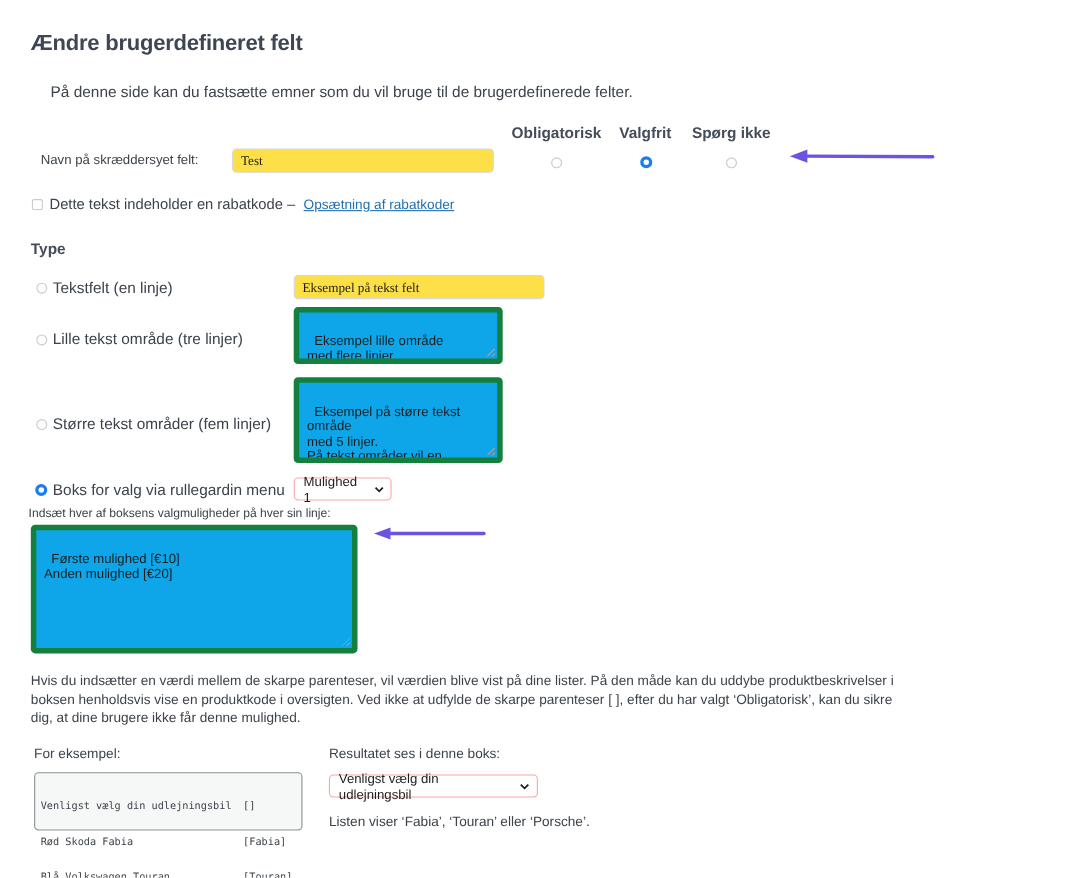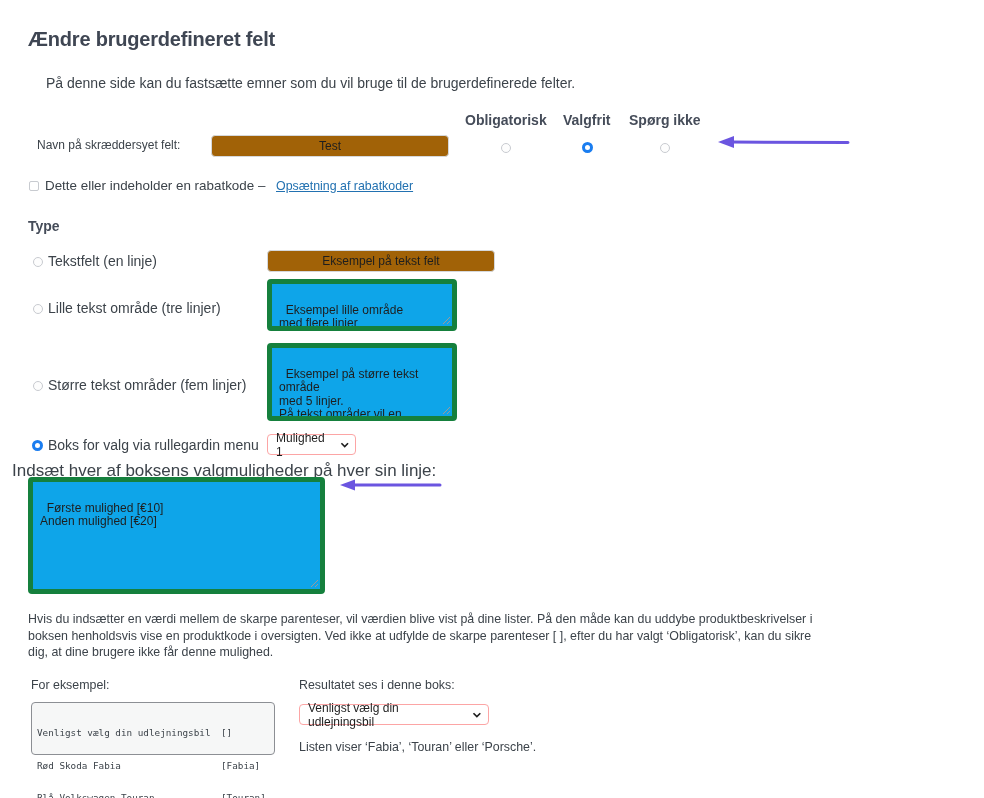--- a/index.html
+++ b/index.html
@@ -12,24 +12,24 @@
   .abs { position: absolute; }
   .title {
     left: 28px; top: 28px; margin: 0;
     font-size: 20px; font-weight: 700; color: #3f4653;
     letter-spacing: -0.2px;
   }
   .intro { left: 46px; top: 75px; font-size: 14px; color: #3c434a; }
   .col-head { top: 112px; font-size: 14px; font-weight: 700; color: #454c59; }
   .name-label { left: 37px; top: 138px; font-size: 12px; color: #3c434a; }
   .input {
-    border: 1px solid #d5d8dc; border-radius: 4px; background: #a16207;
-    font-family: Liberation Sans, sans-serif;
+    border: 1px solid #d5d8dc; border-radius: 4px; background: #fde047;
+    font-family: Liberation Serif, serif;
     font-size: 12px; color: #1e1e1e; padding: 0 7px;
-    display: flex; align-items: center; justify-content: center;
+    display: flex; align-items: center;
   }
   .radio {
     width: 10px; height: 10px; border-radius: 50%;
     border: 1px solid #c8cbd0; background: #fdfdfd;
   }
   .radio.checked {
     width: 11px; height: 11px; border: 3px solid #1a7df0; background: #fff;
   }
   .checkbox {
     width: 10px; height: 10px; border: 1px solid #c8cbd0; border-radius: 2px; background: #fff;
@@ -82,21 +82,21 @@
 <div class="abs radio" style="left:501px; top:143px;"></div>
 <div class="abs radio checked" style="left:582px; top:142px;"></div>
 <div class="abs radio" style="left:660px; top:143px;"></div>
 
 <svg class="arrow" style="left:715px; top:134px;" width="136" height="16">
   <line x1="16" y1="8" x2="133" y2="8.5" stroke="#6b55e0" stroke-width="3" stroke-linecap="round"></line>
   <polygon points="3,8 19,2 19,14" fill="#6b55e0"></polygon>
 </svg>
 
 <div class="abs checkbox" style="left:29px; top:181px;"></div>
-<div class="abs label14" style="left:45px; top:178px; font-size:13.4px;">Dette eller indeholder en rabatkode –</div>
+<div class="abs label14" style="left:45px; top:178px; font-size:13.4px;">Dette tekst indeholder en rabatkode –</div>
 <a class="abs link" style="left:276px; top:179px; font-size:12.4px;">Opsætning af rabatkoder</a>
 
 <div class="abs section-head">Type</div>
 
 <div class="abs radio" style="left:33px; top:257px;"></div>
 <div class="abs label14" style="left:48px; top:253px;">Tekstfelt (en linje)</div>
 <div class="abs input" style="left:267px; top:250px; width:228px; height:22px;">
   <span>Eksempel på tekst felt</span>
 </div>
 
@@ -122,21 +122,21 @@
 
 <div class="abs radio checked" style="left:32px; top:440px;"></div>
 <div class="abs label14" style="left:48px; top:437px;">Boks for valg via rullegardin menu</div>
 <div class="abs select" style="left:267px; top:434px; width:89px; height:21px;">
   <span>Mulighed 1</span>
   <svg class="chev" viewBox="0 0 10 10">
       <polyline points="1.5,3.2 5,6.7 8.5,3.2" fill="none" stroke="#1e1e1e" stroke-width="1.7"></polyline>
     </svg>
 </div>
 
-<div class="abs small13" style="left:12px; top:461px; font-size:17px;">Indsæt hver af boksens valgmuligheder på hver sin linje:</div>
+<div class="abs small13" style="left:26px; top:461px; font-size:11px;">Indsæt hver af boksens valgmuligheder på hver sin linje:</div>
 <div class="abs textarea" style="left:28px; top:477px; width:297px; height:117px; padding-top:6px;">
   <span>Første mulighed [€10]
 Anden mulighed [€20]</span>
   <div class="resize-grip"></div>
 </div>
 
 <svg class="arrow" style="left:338px; top:477px;" width="106" height="16">
   <line x1="14" y1="8" x2="102" y2="8" stroke="#6b55e0" stroke-width="3" stroke-linecap="round"></line>
   <polygon points="2,8 17,2.5 17,13.5" fill="#6b55e0"></polygon>
 </svg>

